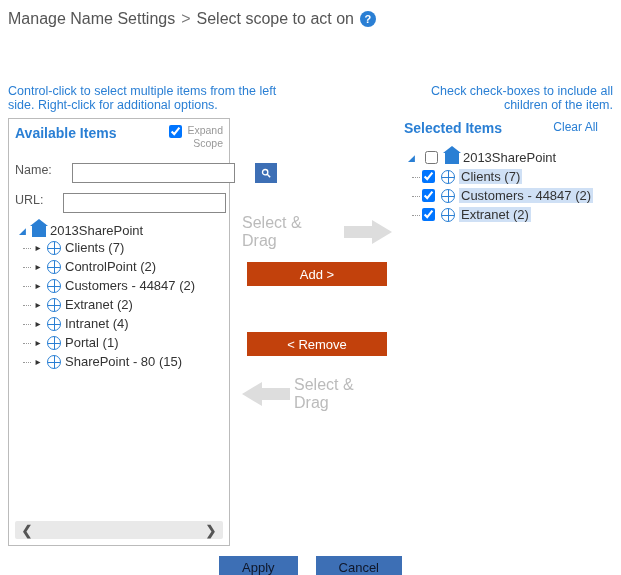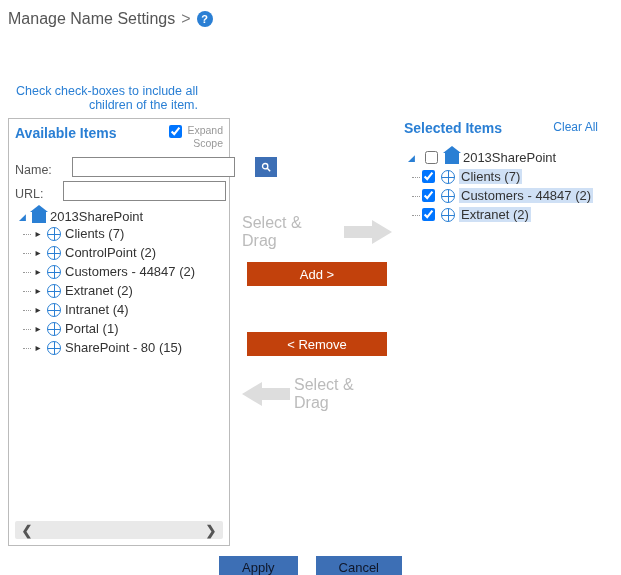--- a/index.html
+++ b/index.html
@@ -35,21 +35,21 @@
     border: 1px solid #bbb;
     padding: 4px 6px 6px 6px;
     background:#fff;
   }
   .panel-left { width: 222px; height: 428px; position:relative;}
   .panel-right { width: 194px; height: 400px; border:none;}
   .panel-header { display:flex; justify-content:space-between; align-items:flex-start; color:#2a7fd4; font-size:14px; font-weight:600; padding:2px 0 4px 0;}
   .expand { font-size:10.5px; color:#999; font-weight:normal; text-align:right; line-height:1.05;}
   .expand input { vertical-align:top; margin:0 2px 0 0;}
   .clear-all { font-size:12px; font-weight:normal; color:#2a7fd4;}
-  .filter-row { display:flex; align-items:flex-end; gap:20px; margin:4px 0;}
+  .filter-row { display:flex; align-items:flex-start; gap:20px; margin:10px 0;}
   .filter-row label { width:48px; text-align:right; color:#555; font-size:12.5px;}
   .filter-row input[type=text] {
     flex:1; height:20px; border:1px solid #888; padding:0 3px; font-size:12px;
   }
   .search-btn {
     width:22px; height:20px; background:#3d6fb5; border:none; color:#fff;
     display:inline-flex; align-items:center; justify-content:center; cursor:pointer;
   }
   .tree { margin-top:8px; font-size:13px; color:#333; }
   .tree-root { display:flex; align-items:center; gap:4px; margin-left:4px;}
@@ -99,25 +99,27 @@
   .tri { color:#2a7fd4; font-size:9px; margin-right:2px;}
   .sep { color:#777; }
 </style>
 </head>
 <body>
 
 <div class="top-bar">
   <div class="top-left">
     <span>Manage Name Settings</span>
     <span class="sep">&gt;</span>
+    <span>Select scope to act on</span>
     <span class="help-icon">?</span>
   </div>
 </div>
 
 <div class="hints">
+  <div class="left">Control-click to select multiple items from the left side. Right-click for additional options.</div>
   <div class="right">Check check-boxes to include all children of the item.</div>
 </div>
 
 <div class="cols">
 
   <div class="panel panel-left">
     <div class="panel-header">
       <span>Available Items</span>
       <span class="expand">
         <input type="checkbox" checked="" style="">

